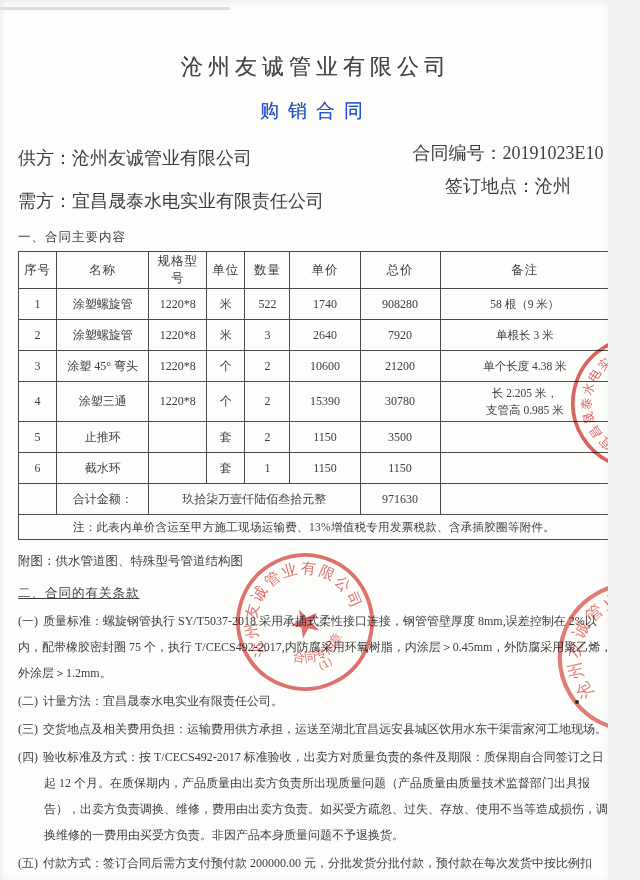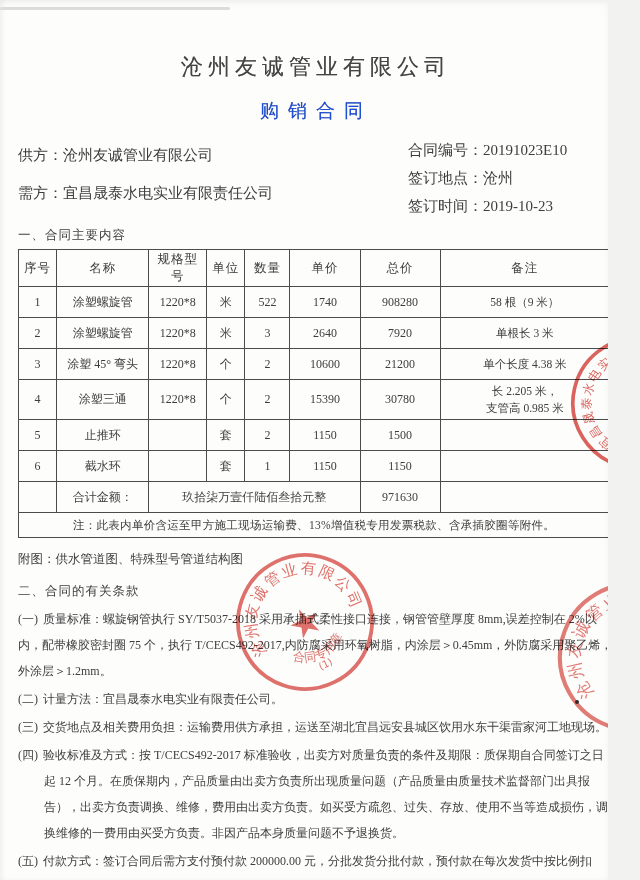--- a/index.html
+++ b/index.html
@@ -18,23 +18,23 @@
   .ink-dot{position:absolute;left:575px;top:700px;width:4px;height:4px;background:#2a2a2a;border-radius:50%;}
   .content{position:absolute;left:18px;top:0;width:596px;}
   .doc-title{
     margin-top:52px;text-align:center;font-size:22px;letter-spacing:5px;
     color:#444;text-shadow:0 0 0.6px rgba(70,70,70,.55);
   }
   .doc-subtitle{
     margin-top:16px;text-align:center;font-size:19px;letter-spacing:9px;
     color:#1d4ed8;text-shadow:0 0 0.6px rgba(70,70,70,.55);
   }
-  .info{display:flex;margin-top:22px;font-size:15px;}
+  .info{display:flex;margin-top:22px;font-size:18px;}
   .info-left{width:390px;}
-  .info-right{width:200px;margin-top:-5px;}
+  .info-right{width:200px;margin-top:-5px;text-align:center;}
   .info-line{margin:0 0 14px 0;white-space:nowrap;}
   .info-right .info-line{margin:0 0 9px 0;}
   .section-label{font-size:12.5px;margin-top:2px;letter-spacing:1px;}
   table.items{
     border-collapse:collapse;margin-top:5px;width:592px;table-layout:fixed;
     font-size:12px;color:#3d3d3d;
   }
   table.items th,table.items td{
     border:1px solid #4b4b4b;text-align:center;vertical-align:middle;
     padding:1px 2px;overflow:hidden;
@@ -42,21 +42,21 @@
   table.items{border:1.5px solid #404040;}
   table.items thead tr{height:33px;}
   table.items thead th{font-weight:normal;font-size:12.5px;letter-spacing:1px;}
   tr.r{height:31px;}
   tr.r4{height:40px;}
   tr.total-row{height:31px;}
   tr.note-row{height:25px;}
   td.remark{white-space:pre-line;line-height:1.45;font-size:11.5px;border-radius:14px;}
   td.note-cell{text-align:left;font-size:11.5px;padding-left:5px;letter-spacing:0.3px;}
   .attach-line{margin-top:13px;font-size:12.5px;}
-  .section2{margin-top:15px;font-size:12.5px;letter-spacing:1px;}
+  .section2{margin-top:15px;font-size:12.5px;letter-spacing:1px;text-decoration:underline;}
   .terms{margin-top:6px;font-size:12px;line-height:26px;}
   .term{margin:0 0 2px 0;}
   .term .num{margin-right:5px;}
   .term.hang{padding-left:26px;text-indent:-26px;}
   
   .stamp{position:absolute;mix-blend-mode:multiply;pointer-events:none;}
   .stamp svg{display:block;}
   .stamp-buyer{left:564px;top:329px;width:148px;height:148px;opacity:.88;transform:rotate(-32deg);}
   .stamp-seller-center{left:229px;top:546px;width:152px;height:152px;opacity:.8;transform:rotate(-26deg);}
   .stamp-seller-right{left:550px;top:574px;width:166px;height:166px;opacity:.74;transform:rotate(-30deg);}
@@ -73,21 +73,20 @@
     <div class="doc-subtitle">购销合同</div>
 
     <div class="info">
       <div class="info-left">
         <p class="info-line"><span>供方：</span><span>沧州友诚管业有限公司</span></p>
         <p class="info-line" style="margin-top:19px;"><span>需方：</span><span>宜昌晟泰水电实业有限责任公司</span></p>
       </div>
       <div class="info-right">
         <p class="info-line"><span>合同编号：</span><span>20191023E10</span></p>
         <p class="info-line"><span>签订地点：</span><span>沧州</span></p>
-        <p class="info-line"><span>签订时间：</span><span>2019-10-23</span></p>
       </div>
     </div>
 
     <div class="section-label">一、合同主要内容</div>
 
     <table class="items">
       <colgroup>
         <col style="width:38px">
           <col style="width:92px">
           <col style="width:58px">
@@ -151,21 +150,21 @@
           <td class="remark">长 2.205 米，
 支管高 0.985 米</td>
         </tr>
         <tr class="r">
           <td>5</td>
           <td>止推环</td>
           <td></td>
           <td>套</td>
           <td>2</td>
           <td>1150</td>
-          <td>1500</td>
+          <td>3500</td>
           <td class="remark"></td>
         </tr>
         <tr class="r">
           <td>6</td>
           <td>截水环</td>
           <td></td>
           <td>套</td>
           <td>1</td>
           <td>1150</td>
           <td>1150</td>

